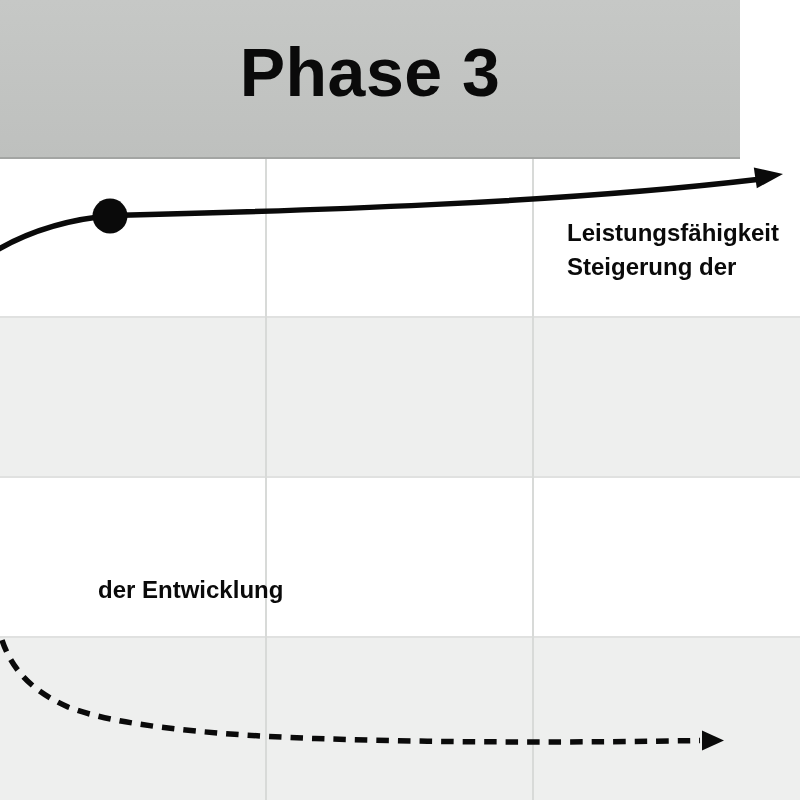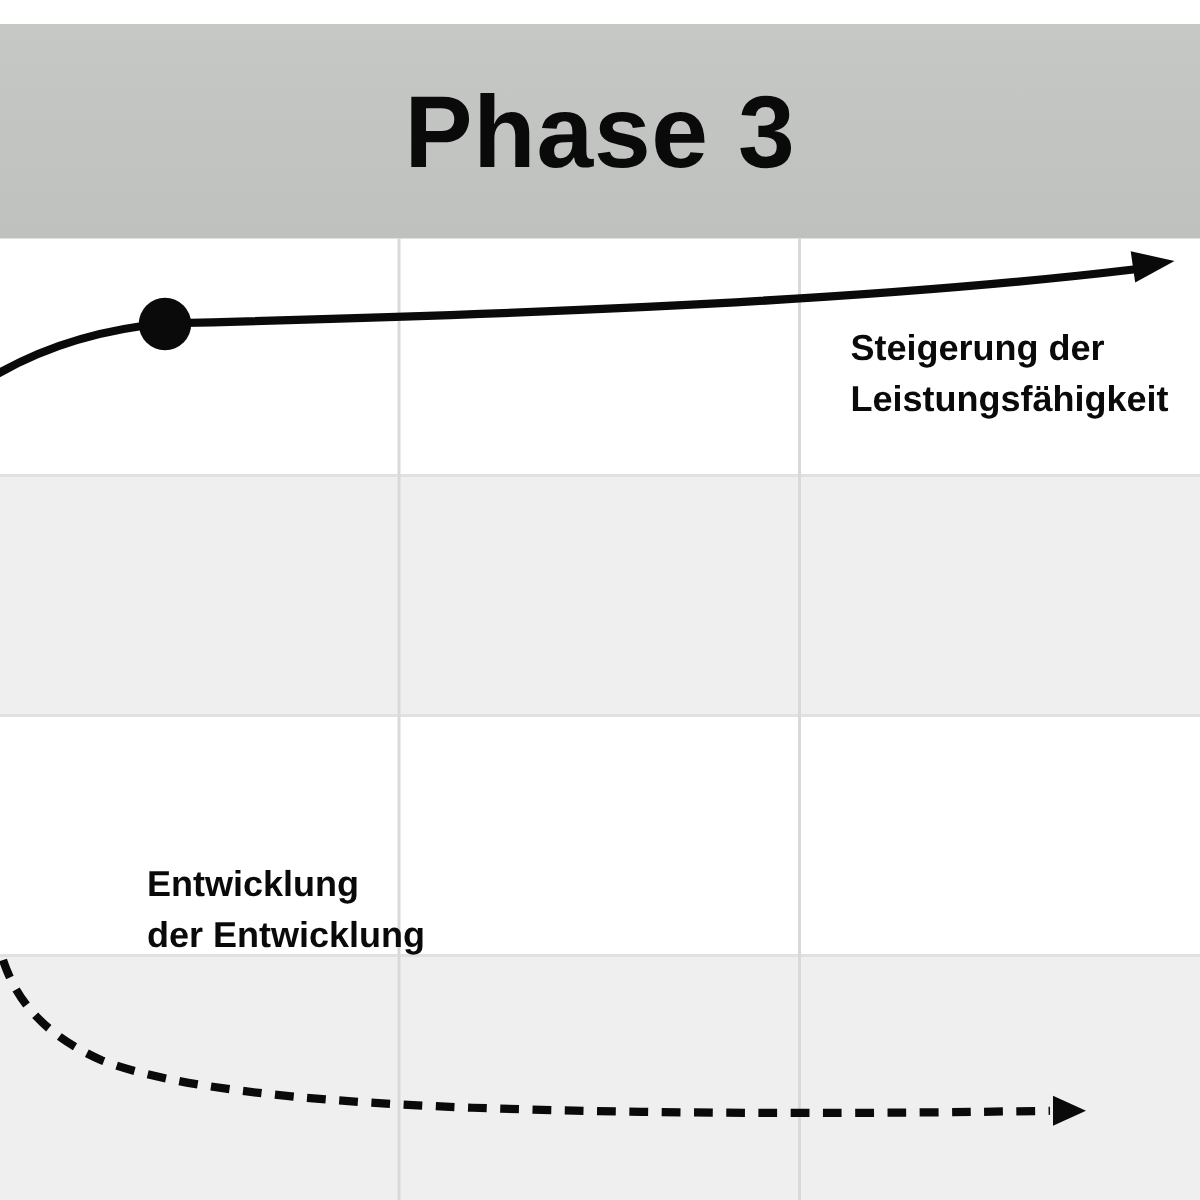--- a/index.html
+++ b/index.html
@@ -14,22 +14,22 @@
   .slide {
     position: relative;
     width: 800px;
     height: 800px;
     background: #ffffff;
   }
 
   
   .slide-header {
     position: absolute;
-    left: 0; top: 16px;
-    width: 800px;
+    left: 0; top: 0;
+    width: 740px;
     height: 157px;
     background: linear-gradient(#c6c8c6, #bec0be);
     border-bottom: 2px solid #a3a5a3;
     box-sizing: content-box;
   }
   .slide-title {
     position: absolute;
     left: 0; top: 38px;
     width: 100%;
     margin: 0;
@@ -107,22 +107,21 @@
     <path class="curve-solid" d="M -3 250 C 30 231, 70 219, 112 215.5 C 300 211, 560 203, 757 179.5"></path>
     <polygon class="arrowhead" points="783,174 756.8,188.3 753.8,167.5"></polygon>
     <circle class="dot" cx="110" cy="216" r="17.5"></circle>
 
     <path class="curve-dashed" d="M 2 640 C 12 670, 32 691, 68 707 C 112 724, 195 734, 315 738.5 C 445 743, 585 742.5, 700 740.5"></path>
     <polygon class="arrowhead" points="724,740.5 702,730.5 702,750.5"></polygon>
   </svg>
 
 
   <div class="label label-performance">
+    <span>Leistungsfähigkeit</span>
     <span>Steigerung der</span>
-    <span>Leistungsfähigkeit</span>
   </div>
 
   <div class="label label-dropout">
-    <span>Entwicklung</span>
     <span>der Entwicklung</span>
   </div>
 
 </div>
 
 </body></html>

